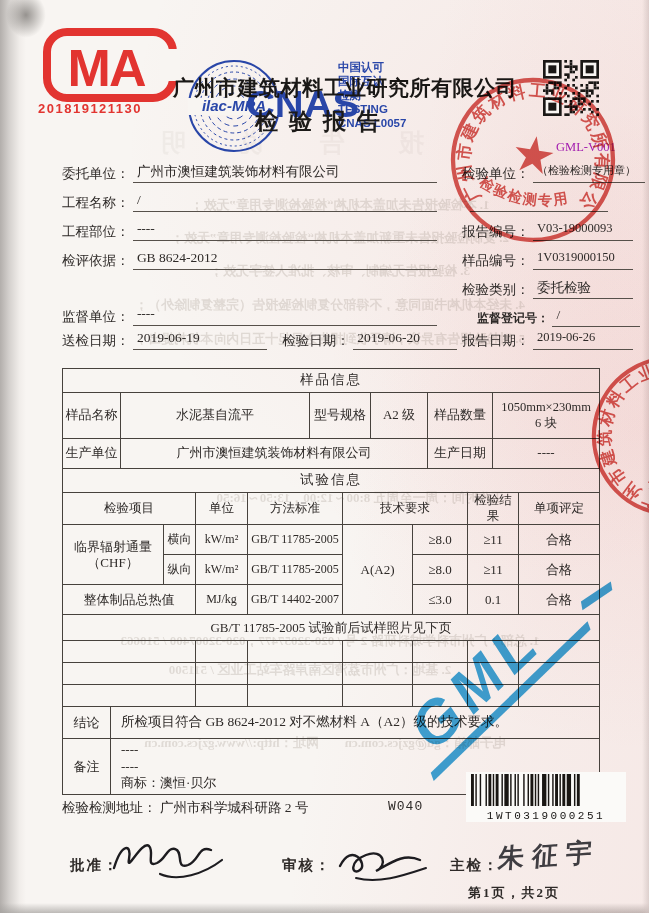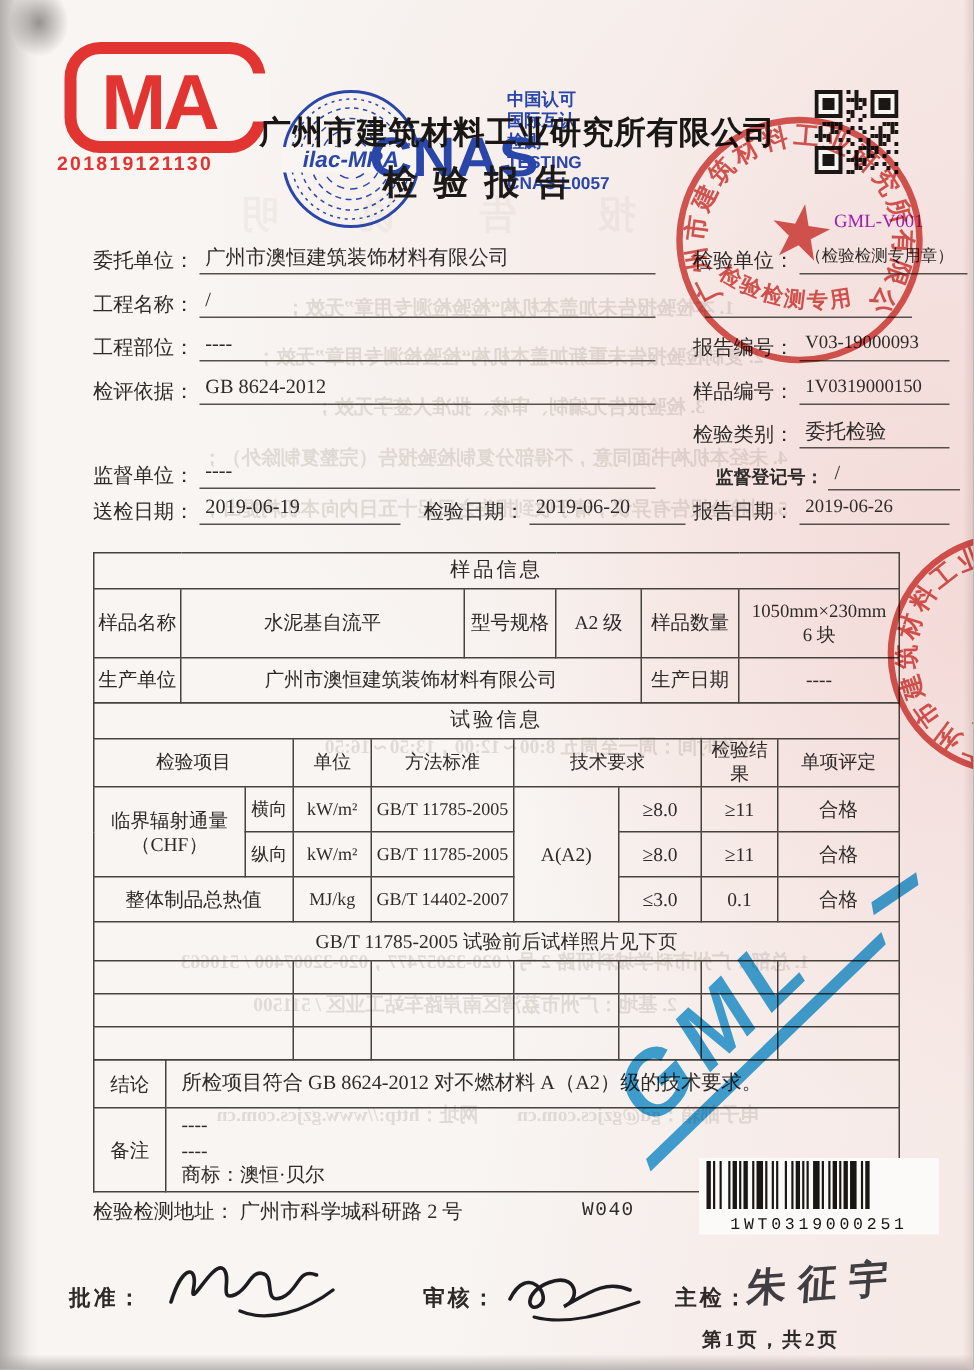--- a/index.html
+++ b/index.html
@@ -465,21 +465,21 @@
         <rect x="85.10000000000004" y="0" width="2.9" height="32" fill="#191613"></rect>
         <rect x="89.45000000000005" y="0" width="1.45" height="32" fill="#191613"></rect>
         <rect x="92.35000000000005" y="0" width="2.9" height="32" fill="#191613"></rect>
         <rect x="96.70000000000006" y="0" width="4.35" height="32" fill="#191613"></rect>
         <rect x="103.95000000000006" y="0" width="1.45" height="32" fill="#191613"></rect>
         <rect x="106.85000000000007" y="0" width="2.9" height="32" fill="#191613"></rect>
       </svg>
     <div class="barcode-num">1WT0319000251</div>
   </div>
 
-  <div class="signlbl" style="left:46px;top:856px;text-align:center;">批准：</div>
+  <div class="signlbl" style="left:70px;top:856px;text-align:center;">批准：</div>
   <svg class="sig" style="left:108px;top:832px;" width="122" height="54" viewBox="0 0 122 54">
     <path d="M6,36 C14,10 24,12 21,27 C18,42 34,8 41,14 C47,20 37,36 49,31 C58,27 59,15 67,17 C76,19 67,38 80,33 C92,28 90,13 103,18" fill="none" stroke="#1d1c20" stroke-width="2.4" stroke-linecap="round"></path>
     <path d="M52,42 C70,50 96,42 114,28" fill="none" stroke="#1d1c20" stroke-width="2.2" stroke-linecap="round"></path>
   </svg>
 
   <div class="signlbl" style="left:282px;top:856px;">审核：</div>
   <svg class="sig" style="left:330px;top:836px;" width="104" height="50" viewBox="0 0 104 50">
     <path d="M10,30 C22,6 38,28 30,34 C22,40 18,26 36,19 C54,12 58,30 46,35 C62,26 74,17 90,24" fill="none" stroke="#1d1c20" stroke-width="2.4" stroke-linecap="round"></path>
     <path d="M26,42 C48,48 72,40 96,32" fill="none" stroke="#1d1c20" stroke-width="2" stroke-linecap="round"></path>
   </svg>

